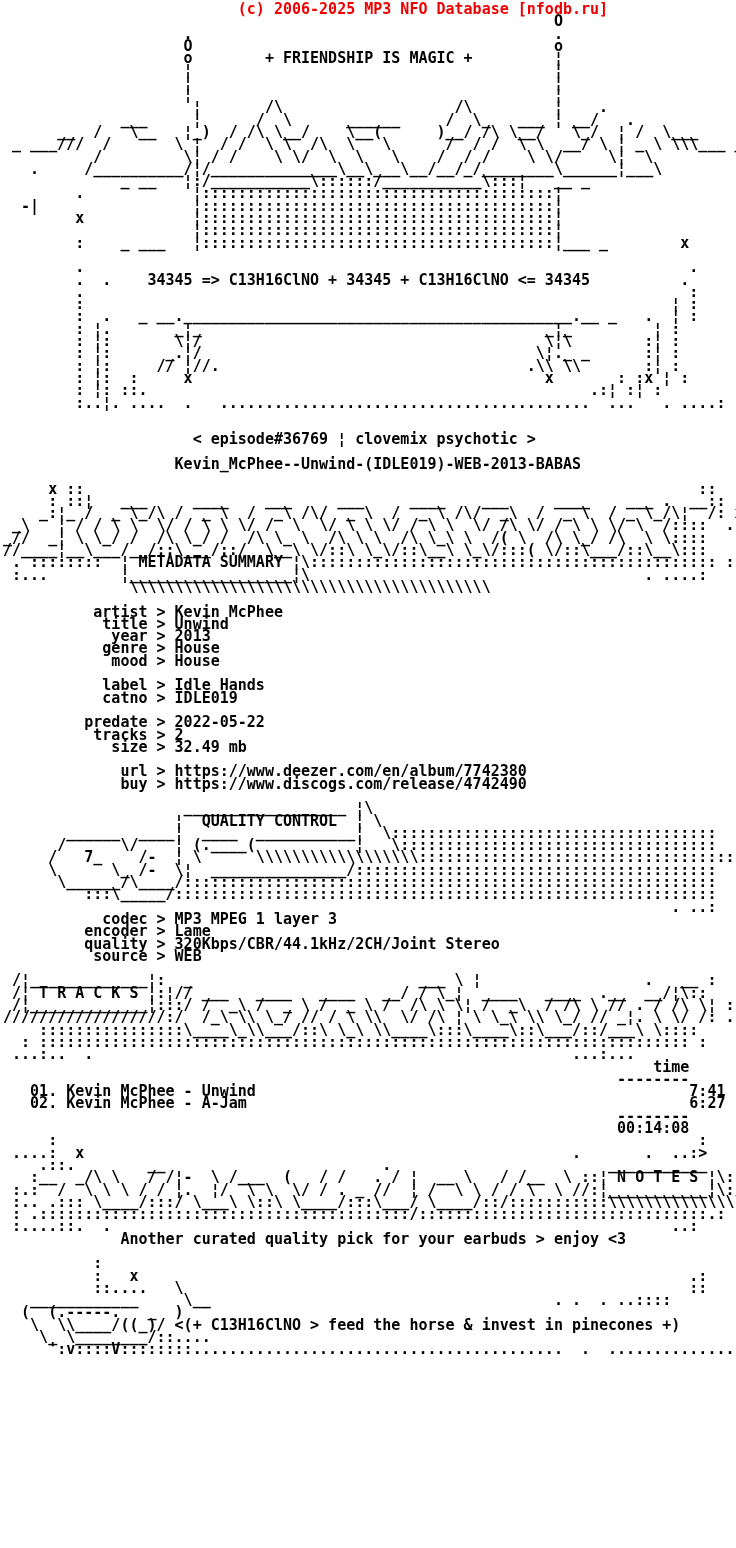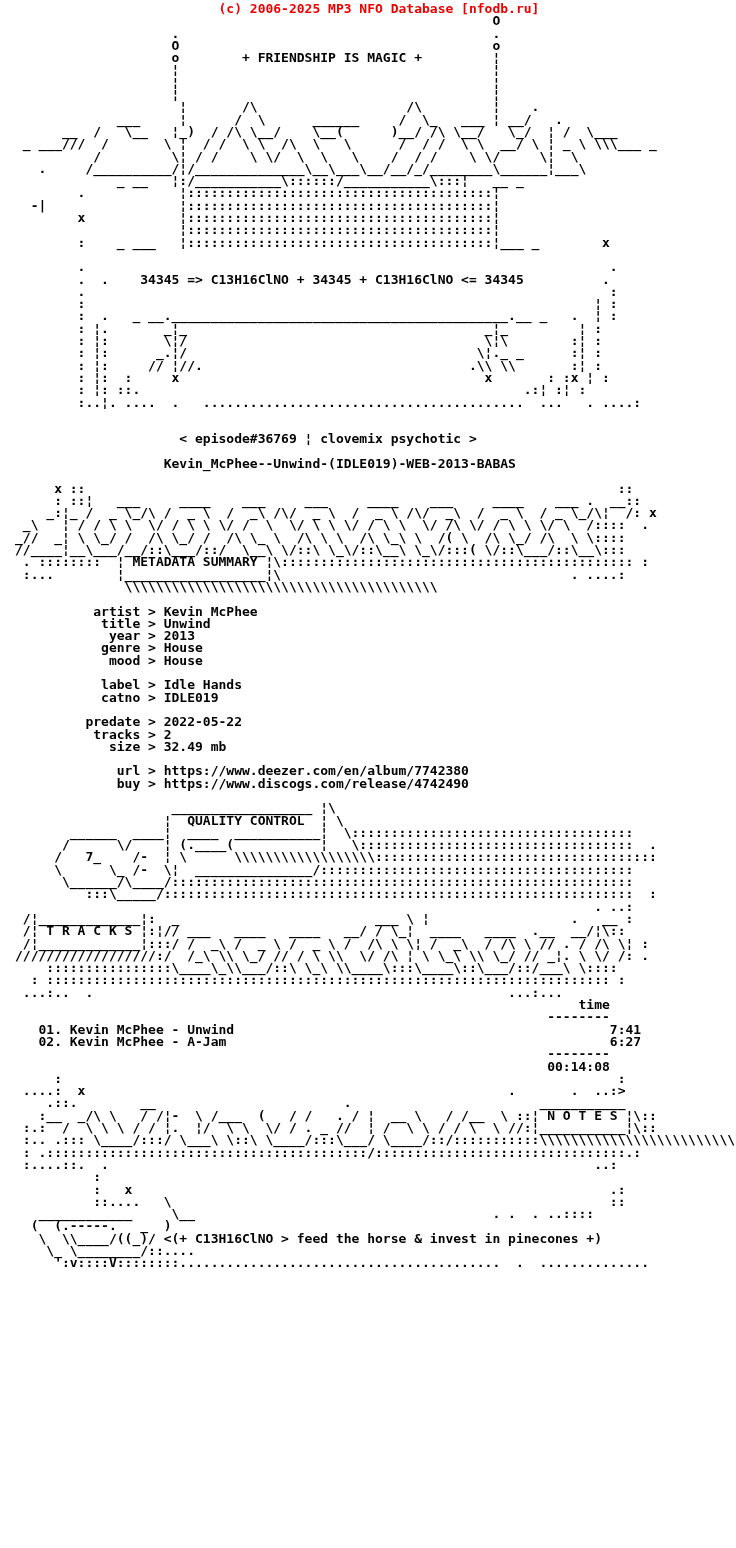--- a/index.html
+++ b/index.html
@@ -1,25 +1,24 @@
 <!DOCTYPE html>
 <html><head>
 <meta charset="utf-8">
 <style>
   html,body{margin:0;padding:0;}
   body{width:736px;height:1548px;background:#ffffff;overflow:hidden;}
   .nfo{
     padding:3px 0 0 3px;
     font-family:"DejaVu Sans Mono", monospace;
-    font-size:13px;
+    font-size:15px;
     font-weight:700;
     line-height:12.3px;
     color:#000000;
     letter-spacing:0;
-    margin-left:12px;
   }
   pre{margin:0;font:inherit;white-space:pre;}
   .red{color:#ee0000;}
 </style>
 </head>
 <body>
 
 <div class="nfo">
   <pre class="red">                          (c) 2006-2025 MP3 NFO Database [nfodb.ru]</pre>
   <pre>                                                             O
@@ -92,20 +91,26 @@
   <pre>                    __________________ ¦\
                    ¦  QUALITY CONTROL  ¦ \
        ______  ____¦  ____  ___________¦  \::::::::::::::::::::::::::::::::::::
       /      \/    ¦ (.____(           ¦   \:::::::::::::::::::::::::::::::::::  .
      /   7_    /-  ¦ \      \\\\\\\\\\\\\\\\\\::::::::::::::::::::::::::::::::::::
      \      \_ /-  \¦  _______________/::::::::::::::::::::::::::::::::::::::::
       \______/\____/:::::::::::::::::::::::::::::::::::::::::::::::::::::::::::
          :::\_____/::::::::::::::::::::::::::::::::::::::::::::::::::::::::::::  :
                                                                           . ..:
 </pre>
+  <pre>           codec &gt; MP3 MPEG 1 layer 3
+         encoder &gt; Lame
+         quality &gt; 320Kbps/CBR/44.1kHz/2CH/Joint Stereo
+          source &gt; WEB
+
+</pre>
   <pre> /¦_____________¦:  _                         ___ \ ¦                  .   __ :
  /¦ T R A C K S ¦:¦// ___   ____   ____   __/ / \_¦  ____   ____  .__  __/¦\::
  /¦_____________¦:::/ /  _\ /  _ \ /  _ \ /  /\ \ \¦ /  _\  / /\ \ // . / /\ \¦ :
 //////////////////:/  /_\ \\ \_/ // / \ \\  \/ /\ ¦ \ \_\ \\ \_/ // _¦. \ \/ /: .
     ::::::::::::::::\____\_\\___/::\ \_\ \\____\:::\____\::\___/::/___\ \::::
   : :::::::::::::::::::::::::::::::::::::::::::::::::::::::::::::::::::::::: :
  ...:..  .                                                     ...:...
 </pre>
   <pre>                                                                        time
                                                                     --------
@@ -116,20 +121,23 @@
 </pre>
   <pre>     :                                                                       :
  ....:  x                                                      .       .  ..:&gt;
     .::.        __                        .                        ___________
    :__  _/\ \   / /¦-  \ /___  (   / /   . / ¦  __ \   / /__  \ ::¦ N O T E S ¦\::
  :.:  /  \ \ \ / / ¦.  ¦/  \ \  \/ / . _ //  ¦ /  \ \ / / \  \ //:¦___________¦\::
  :.. .::: \____/:::/ \___\ \::\ \____/:::\___/ \____/::/:::::::::::\\\\\\\\\\\\\\\\\\\\\\\\\\::..
  : .:::::::::::::::::::::::::::::::::::::::::/::::::::::::::::::::::::::::::::.:
  :....::.  .                                                              ..:
 </pre>
+  <pre>             Another curated quality pick for your earbuds &gt; enjoy &lt;3
+
+</pre>
   <pre>          :
           :   x                                                             .:
           ::....   \                                                        ::
    ____________     \__                                      . .  . ..::::
   (  (.-----.   _  )
    \  \\____/((_)/ &lt;(+ C13H16ClNO &gt; feed the horse &amp; invest in pinecones +)
     \_ \________/::....
      ':v::::V::::::::.........................................  .  ..............
 </pre>
 </div>

